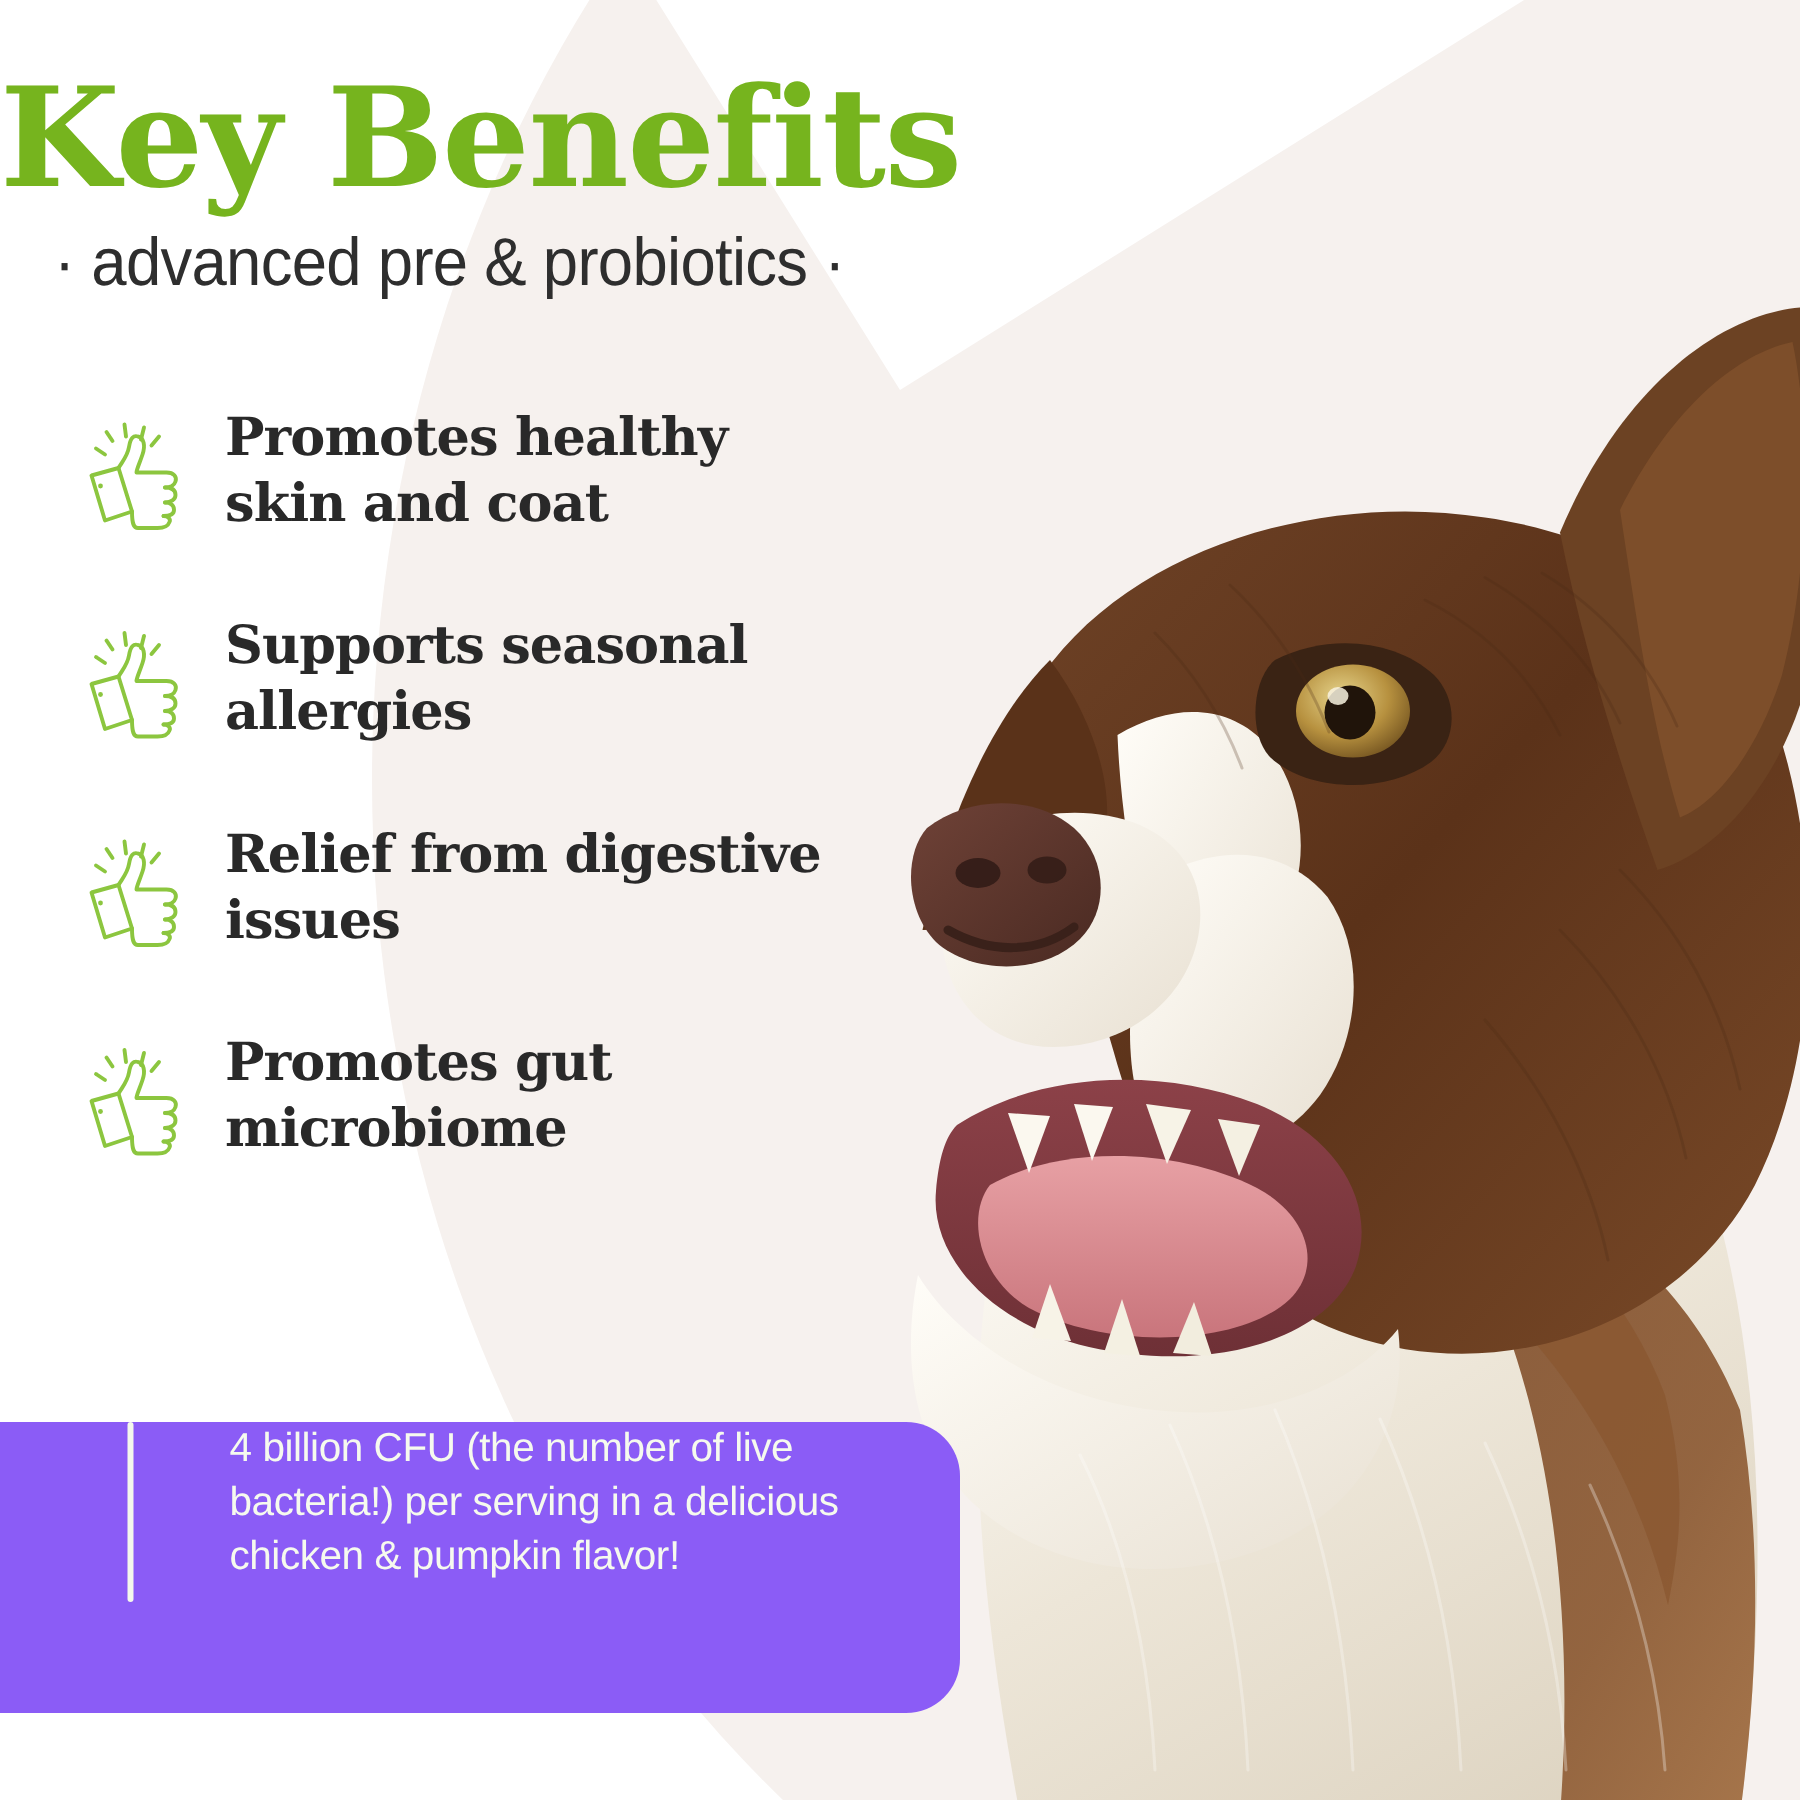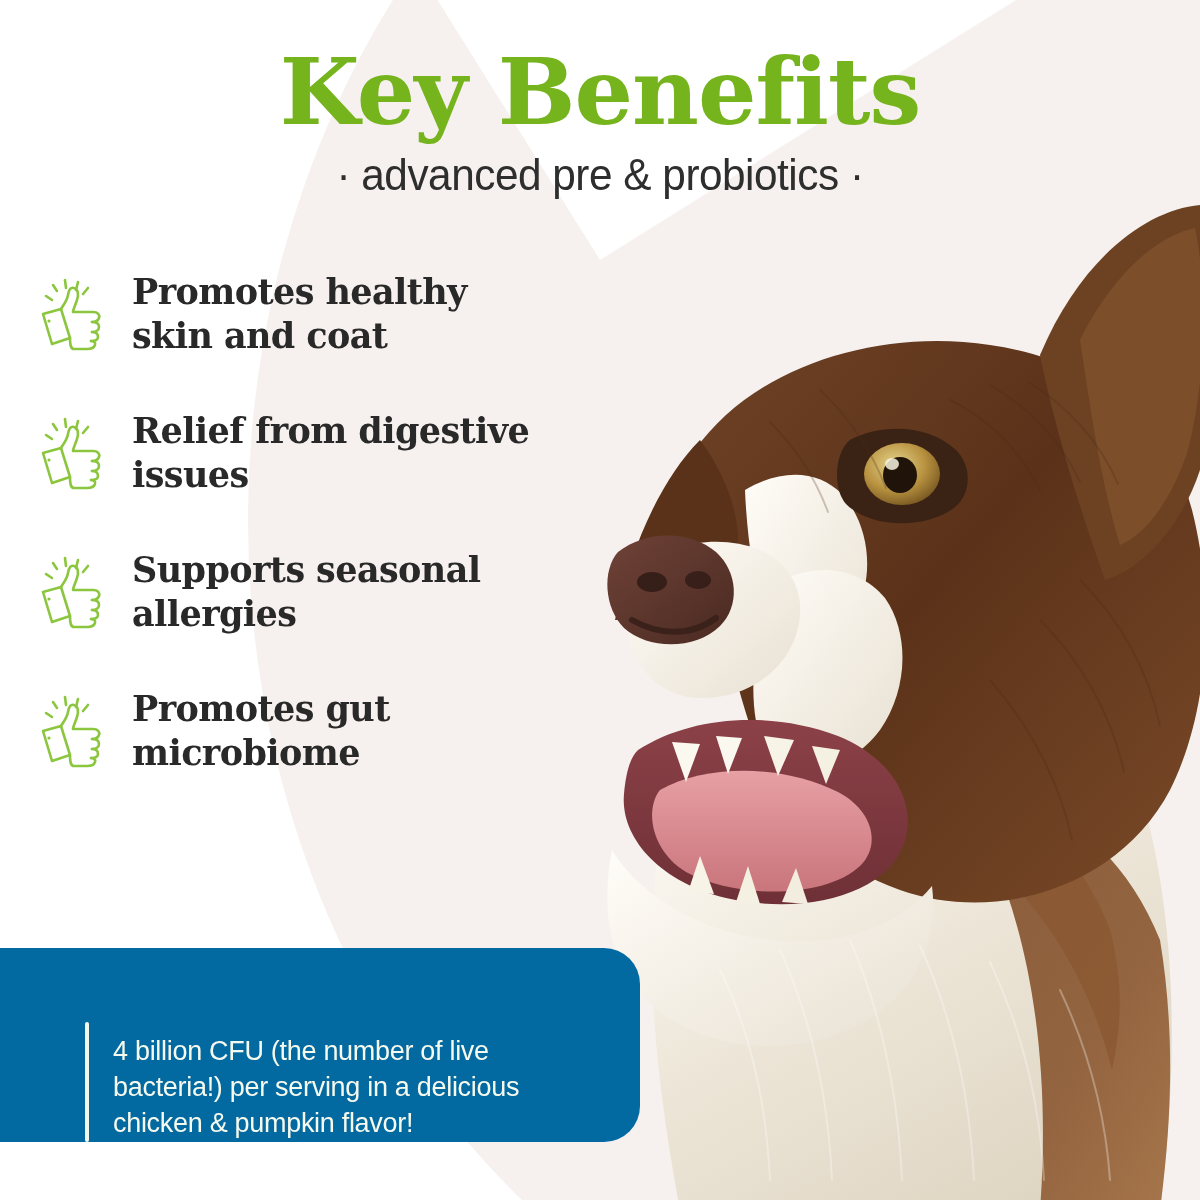--- a/index.html
+++ b/index.html
@@ -36,21 +36,21 @@
     width:900px;height:900px;
     background:#ffffff;
     transform:rotate(-32deg);
     transform-origin:0 100%;
     z-index:1;
   }
 
   
   .header{
     position:absolute;left:0;top:0;width:1200px;
-    z-index:6;text-align:center;
+    z-index:6;text-align:left;
   }
   .title{
     margin:0;padding:46px 0 0 0;
     font-family:"DejaVu Serif", serif;
     font-weight:bold;
     font-size:92px;
     line-height:1.02;
     letter-spacing:-1px;
     color:#76B41E;
   }
@@ -64,23 +64,23 @@
     color:#2E2E2E;
     transform:scaleX(0.94);
   }
 
   
   .benefits{
     position:absolute;left:0;top:268px;width:660px;
     z-index:6;
   }
   .benefit{
-    display:flex;align-items:center;
+    display:flex;align-items:flex-end;
     margin-bottom:48px;
-    padding-left:38px;
+    padding-left:56px;
   }
   .benefit:last-child{margin-bottom:0;}
   .thumb-icon{
     flex:0 0 auto;width:70px;height:80px;
     margin-right:24px;margin-top:6px;
   }
   .thumb-icon svg{display:block;width:70px;height:80px;}
   .benefit-text{
     font-family:"DejaVu Serif", serif;
     font-weight:bold;
@@ -89,24 +89,24 @@
     letter-spacing:-0.6px;
     color:#292929;
     padding-top:2px;
     max-width:420px;
   }
 
   
   .callout{
     position:absolute;left:0;top:948px;
     width:640px;height:194px;
-    background:#0369a1;
+    background:#8b5cf6;
     border-radius:0 36px 36px 0;
     z-index:7;
-    display:flex;align-items:flex-end;
+    display:flex;align-items:flex-start;gap:40px;
   }
   .callout-rule{
     width:4px;height:120px;
     background:#F4F8EC;
     margin-left:85px;
     flex:0 0 auto;
     border-radius:2px;
   }
   .callout-text{
     margin-left:24px;
@@ -297,21 +297,21 @@
             <path d="M5 38 L23 33 L32 62 L14 68 Z"></path>
             <circle cx="11" cy="45" r="1.6" fill="#8CC63F" stroke="none"></circle>
             <path d="M23 33 C 26 28, 29 25, 30 19 C 31 13, 33 11, 36 12 C 40 13, 41 18, 39 24
                      C 37 30, 35 34, 35 36 L 55 36 C 60 36, 62 39, 61 42 C 60 45, 57 46, 54 46"></path>
             <path d="M54 46 C 59 46, 61 48, 61 51 C 61 54, 58 56, 54 56"></path>
             <path d="M54 56 C 58 56, 60 58, 60 61 C 60 64, 57 65, 53 65"></path>
             <path d="M53 65 C 56 65, 58 67, 57 69 C 56 72, 53 73, 49 73 L 36 73 C 33 73, 32 70, 32 62"></path>
           </g>
         </svg>
       </span>
-      <span class="benefit-text">Relief from digestive issues</span>
+      <span class="benefit-text">Supports seasonal allergies</span>
     </div>
 
     <div class="benefit">
       <span class="thumb-icon">
         <svg viewBox="0 0 70 80" xmlns="http://www.w3.org/2000/svg">
           <g fill="none" stroke="#8CC63F" stroke-width="2.6" stroke-linecap="round" stroke-linejoin="round">
             <path d="M8 20 L14 24"></path>
               <path d="M15 9 L19 15"></path>
               <path d="M27 4 L28 12"></path>
             <path d="M40 6 L38 14"></path>
@@ -319,21 +319,21 @@
             <path d="M5 38 L23 33 L32 62 L14 68 Z"></path>
             <circle cx="11" cy="45" r="1.6" fill="#8CC63F" stroke="none"></circle>
             <path d="M23 33 C 26 28, 29 25, 30 19 C 31 13, 33 11, 36 12 C 40 13, 41 18, 39 24
                      C 37 30, 35 34, 35 36 L 55 36 C 60 36, 62 39, 61 42 C 60 45, 57 46, 54 46"></path>
             <path d="M54 46 C 59 46, 61 48, 61 51 C 61 54, 58 56, 54 56"></path>
             <path d="M54 56 C 58 56, 60 58, 60 61 C 60 64, 57 65, 53 65"></path>
             <path d="M53 65 C 56 65, 58 67, 57 69 C 56 72, 53 73, 49 73 L 36 73 C 33 73, 32 70, 32 62"></path>
           </g>
         </svg>
       </span>
-      <span class="benefit-text">Supports seasonal allergies</span>
+      <span class="benefit-text">Relief from digestive issues</span>
     </div>
 
     <div class="benefit">
       <span class="thumb-icon">
         <svg viewBox="0 0 70 80" xmlns="http://www.w3.org/2000/svg">
           <g fill="none" stroke="#8CC63F" stroke-width="2.6" stroke-linecap="round" stroke-linejoin="round">
             <path d="M8 20 L14 24"></path>
               <path d="M15 9 L19 15"></path>
               <path d="M27 4 L28 12"></path>
             <path d="M40 6 L38 14"></path>

